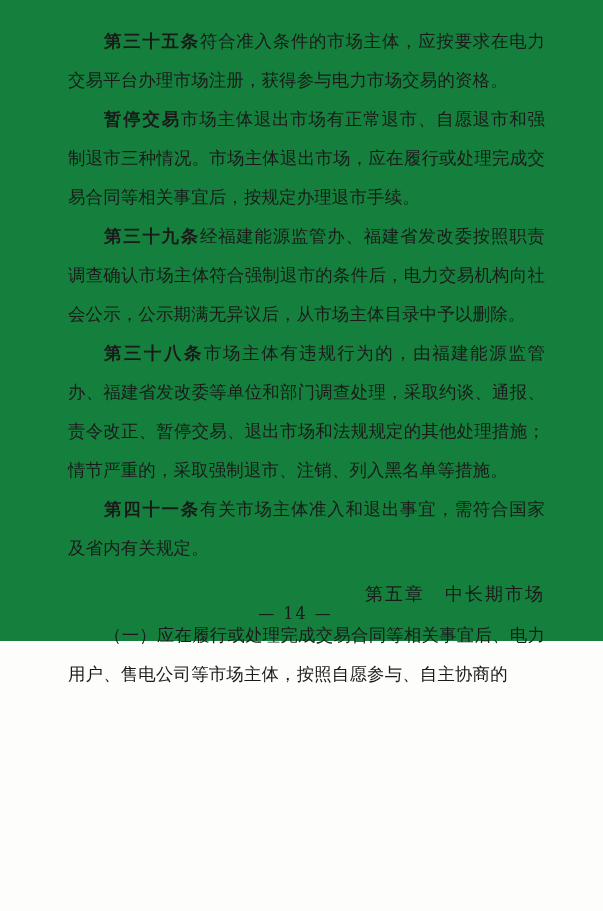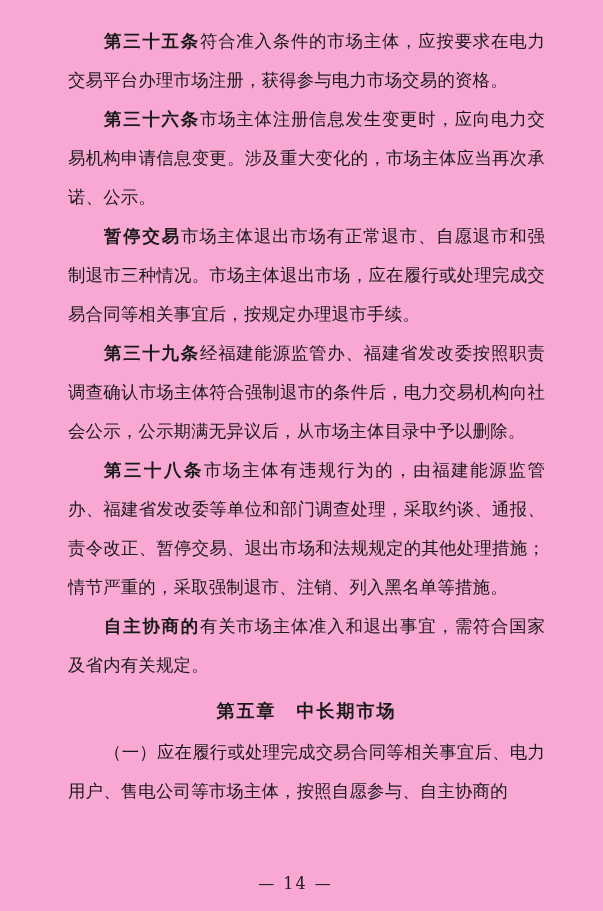--- a/index.html
+++ b/index.html
@@ -11,44 +11,44 @@
     height: 911px;
     background: #fdfdfb;
     font-family: "DejaVu Serif", "Liberation Serif", serif;
     color: #1a1a1a;
     position: relative;
     overflow: hidden;
   }
   .page {
     position: relative;
     width: 603px;
-    height: 911px;
+    height: 641px;
     box-sizing: border-box;
     padding: 22px 58px 0 68px;
-    background: #f9a8d4;
+    background: #15803d;
   }
   .para {
     font-size: 17.4px;
     line-height: 39px;
     text-align: justify;
     text-justify: inter-ideograph;
     margin: 0;
     letter-spacing: 0.2px;
   }
   .para.ind {
     text-indent: 36px;
   }
   .label {
     font-weight: bold;
     letter-spacing: 1.2px;
   }
   .chapter {
     font-size: 18px;
-    font-weight: bold;
-    text-align: center;
+    font-weight: normal;
+    text-align: right;
     line-height: 40px;
     margin: 6px 0 2px 0;
     letter-spacing: 2px;
   }
   .chapter .gap {
     display: inline-block;
     width: 20px;
   }
   .footer {
     position: absolute;
@@ -63,38 +63,35 @@
 </style>
 </head>
 <body>
 
 <div class="page">
 
   <p class="para ind">
     <span class="label">第三十五条</span><span>符合准入条件的市场主体，应按要求在电力交易平台办理市场注册，获得参与电力市场交易的资格。</span>
   </p>
 
-  <p class="para ind">
-    <span class="label">第三十六条</span><span>市场主体注册信息发生变更时，应向电力交易机构申请信息变更。涉及重大变化的，市场主体应当再次承诺、公示。</span>
-  </p>
 
   <p class="para ind">
     <span class="label">暂停交易</span><span>市场主体退出市场有正常退市、自愿退市和强制退市三种情况。市场主体退出市场，应在履行或处理完成交易合同等相关事宜后，按规定办理退市手续。</span>
   </p>
 
   <p class="para ind">
     <span class="label">第三十九条</span><span>经福建能源监管办、福建省发改委按照职责调查确认市场主体符合强制退市的条件后，电力交易机构向社会公示，公示期满无异议后，从市场主体目录中予以删除。</span>
   </p>
 
   <p class="para ind">
     <span class="label">第三十八条</span><span>市场主体有违规行为的，由福建能源监管办、福建省发改委等单位和部门调查处理，采取约谈、通报、责令改正、暂停交易、退出市场和法规规定的其他处理措施；情节严重的，采取强制退市、注销、列入黑名单等措施。</span>
   </p>
 
   <p class="para ind">
-    <span class="label">自主协商的</span><span>有关市场主体准入和退出事宜，需符合国家及省内有关规定。</span>
+    <span class="label">第四十一条</span><span>有关市场主体准入和退出事宜，需符合国家及省内有关规定。</span>
   </p>
 
   <h2 class="chapter">
     <span>第五章</span><span class="gap"></span><span>中长期市场</span>
   </h2>
 
 
   <p class="para ind">
     <span>（一）应在履行或处理完成交易合同等相关事宜后、电力用户、售电公司等市场主体，按照自愿参与、自主协商的</span>
   </p>

